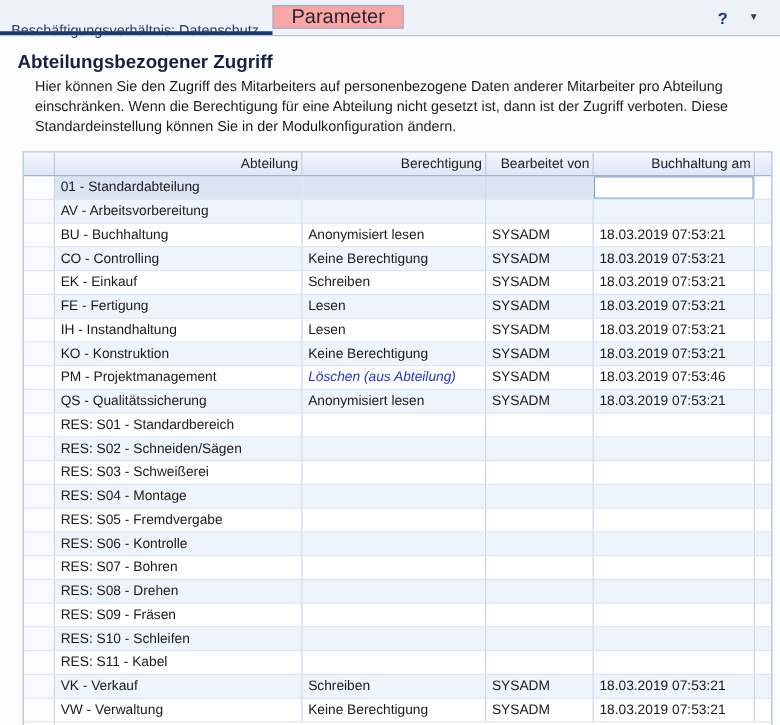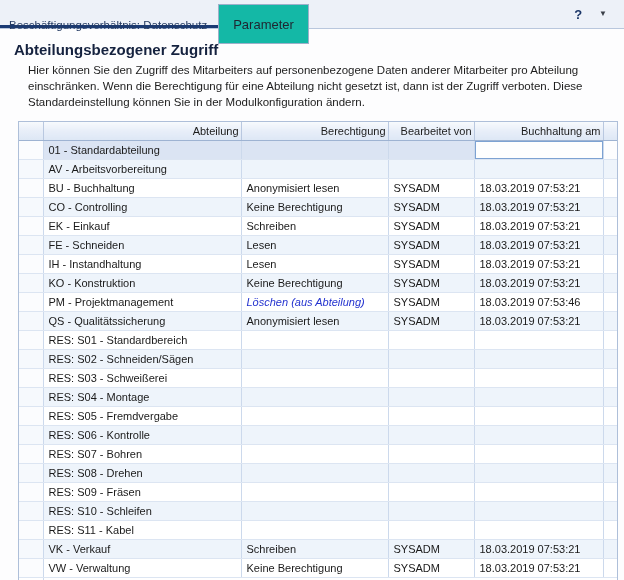--- a/index.html
+++ b/index.html
@@ -26,26 +26,26 @@
     display: flex; align-items: center;
     padding: 0 11px 0 9px;
     font-size: 11.5px;
     color: #243b63;
     border-bottom: 3px solid #1a3a74;
     cursor: default;
     margin-top: 24px;
   }
   .tab-inactive {
     margin-top: 4px;
-    height: 40px;
-    background: #14b8a6;
+    height: 19px;
+    background: #fca5a5;
     border: 1px solid #9db0ca;
     display: flex; align-items: center;
     padding: 0 14px;
-    font-size: 13px;
+    font-size: 16px;
     color: #1f2430;
     position: relative;
     z-index: 6;
   }
   .strip-actions {
     margin-left: auto;
     display: flex; align-items: center;
     gap: 17px;
     padding-right: 17px;
   }
@@ -199,21 +199,21 @@
         <tr>
           <td class="sel"></td>
           <td>EK - Einkauf</td>
           <td>Schreiben</td>
           <td>SYSADM</td>
           <td>18.03.2019 07:53:21</td>
           <td class="filler"></td>
         </tr>
         <tr class="alt">
           <td class="sel"></td>
-          <td>FE - Schneiden</td>
+          <td>FE - Fertigung</td>
           <td>Lesen</td>
           <td>SYSADM</td>
           <td>18.03.2019 07:53:21</td>
           <td class="filler"></td>
         </tr>
         <tr>
           <td class="sel"></td>
           <td>IH - Instandhaltung</td>
           <td>Lesen</td>
           <td>SYSADM</td>

